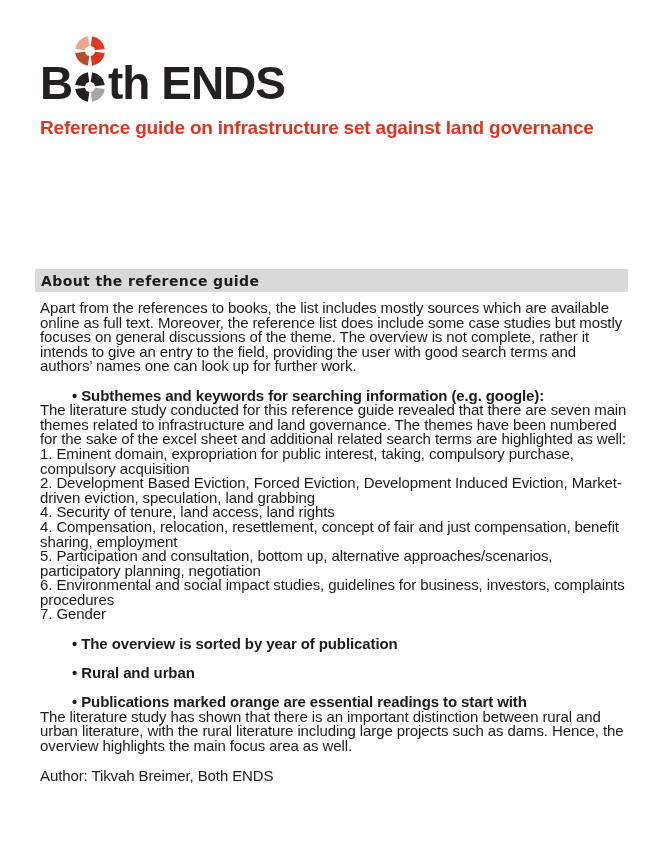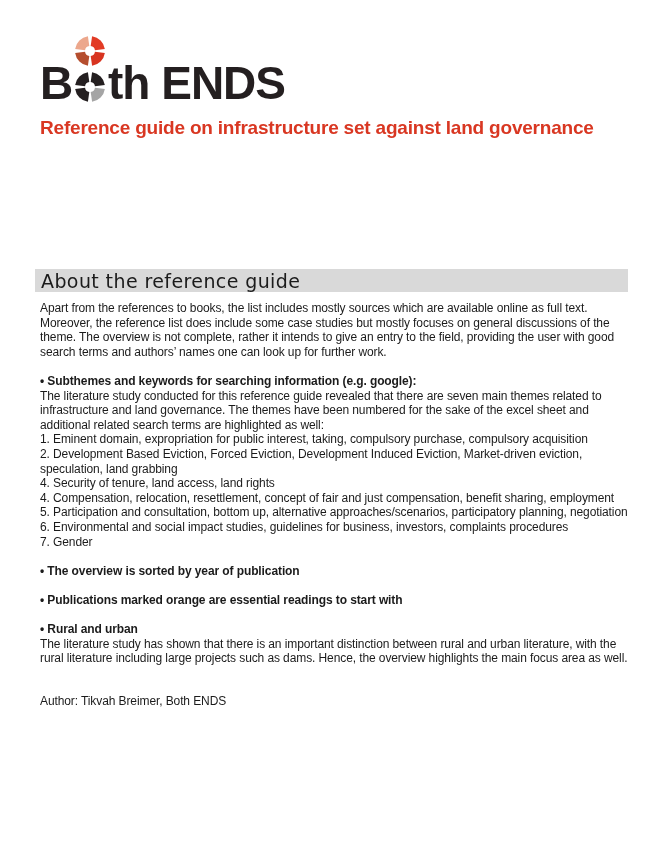--- a/index.html
+++ b/index.html
@@ -14,33 +14,33 @@
     color:var(--accent-red, #D93722); line-height:24px;
   }
 
   .banner {
     position:absolute; left:35px; top:269px; width:593px; height:23px;
     background:var(--banner-bg, #D9D9D9);
     display:flex; align-items:center; padding-left:6px; box-sizing:border-box;
   }
   .banner .banner-text {
     font-family:"DejaVu Sans", sans-serif;
-    font-size:19px; font-weight:normal; letter-spacing:0.4px;
+    font-size:14px; font-weight:bold; letter-spacing:0.4px;
     color:var(--text, #1B1B1B);
   }
 
   .content {
     position:absolute; left:40px; top:301px; width:590px;
-    font-size:12px; line-height:14.6px; letter-spacing:-0.1px;
+    font-size:15px; line-height:14.6px; letter-spacing:-0.1px;
     color:var(--text, #1B1B1B);
   }
   .content p { margin:0; }
   .content .bold { font-weight:bold; }
-  .content .mt { margin-top:14.6px; }
-  .content .author { margin-top:28px; }
+  .content .mt { margin-top:14.6px;margin-left:32px; }
+  .content .author { margin-top:16px; }
 </style>
 </head>
 <body>
 
 <div class="page">
 
   <svg class="logo-svg" width="300" height="72" viewBox="0 0 300 72">
     <g fill="none" stroke-width="10">
       <path d="M 40.1 15.61 A 10 10 0 0 1 48.61 7.1" style="stroke:var(--ring-tl)"></path>
       <path d="M 51.39 7.1 A 10 10 0 0 1 59.9 15.61" style="stroke:var(--ring-tr)"></path>
@@ -73,21 +73,21 @@
     <p>2. Development Based Eviction, Forced Eviction, Development Induced Eviction, Market-driven eviction, speculation, land grabbing</p>
     <p>4. Security of tenure, land access, land rights</p>
     <p>4. Compensation, relocation, resettlement, concept of fair and just compensation, benefit sharing, employment</p>
     <p>5. Participation and consultation, bottom up, alternative approaches/scenarios, participatory planning, negotiation</p>
     <p>6. Environmental and social impact studies, guidelines for business, investors, complaints procedures</p>
     <p>7. Gender</p>
 
 
     <p class="bold mt">• The overview is sorted by year of publication</p>
 
+    <p class="bold mt">• Rural and urban</p>
+
     <p class="bold mt">• Publications marked orange are essential readings to start with</p>
-
-    <p class="bold mt">• Rural and urban</p>
     <p>The literature study has shown that there is an important distinction between rural and urban literature, with the rural literature including large projects such as dams. Hence, the overview highlights the main focus area as well.</p>
 
     <p class="author">Author: Tikvah Breimer, Both ENDS</p>
   </div>
 
 </div>
 
 </body></html>

